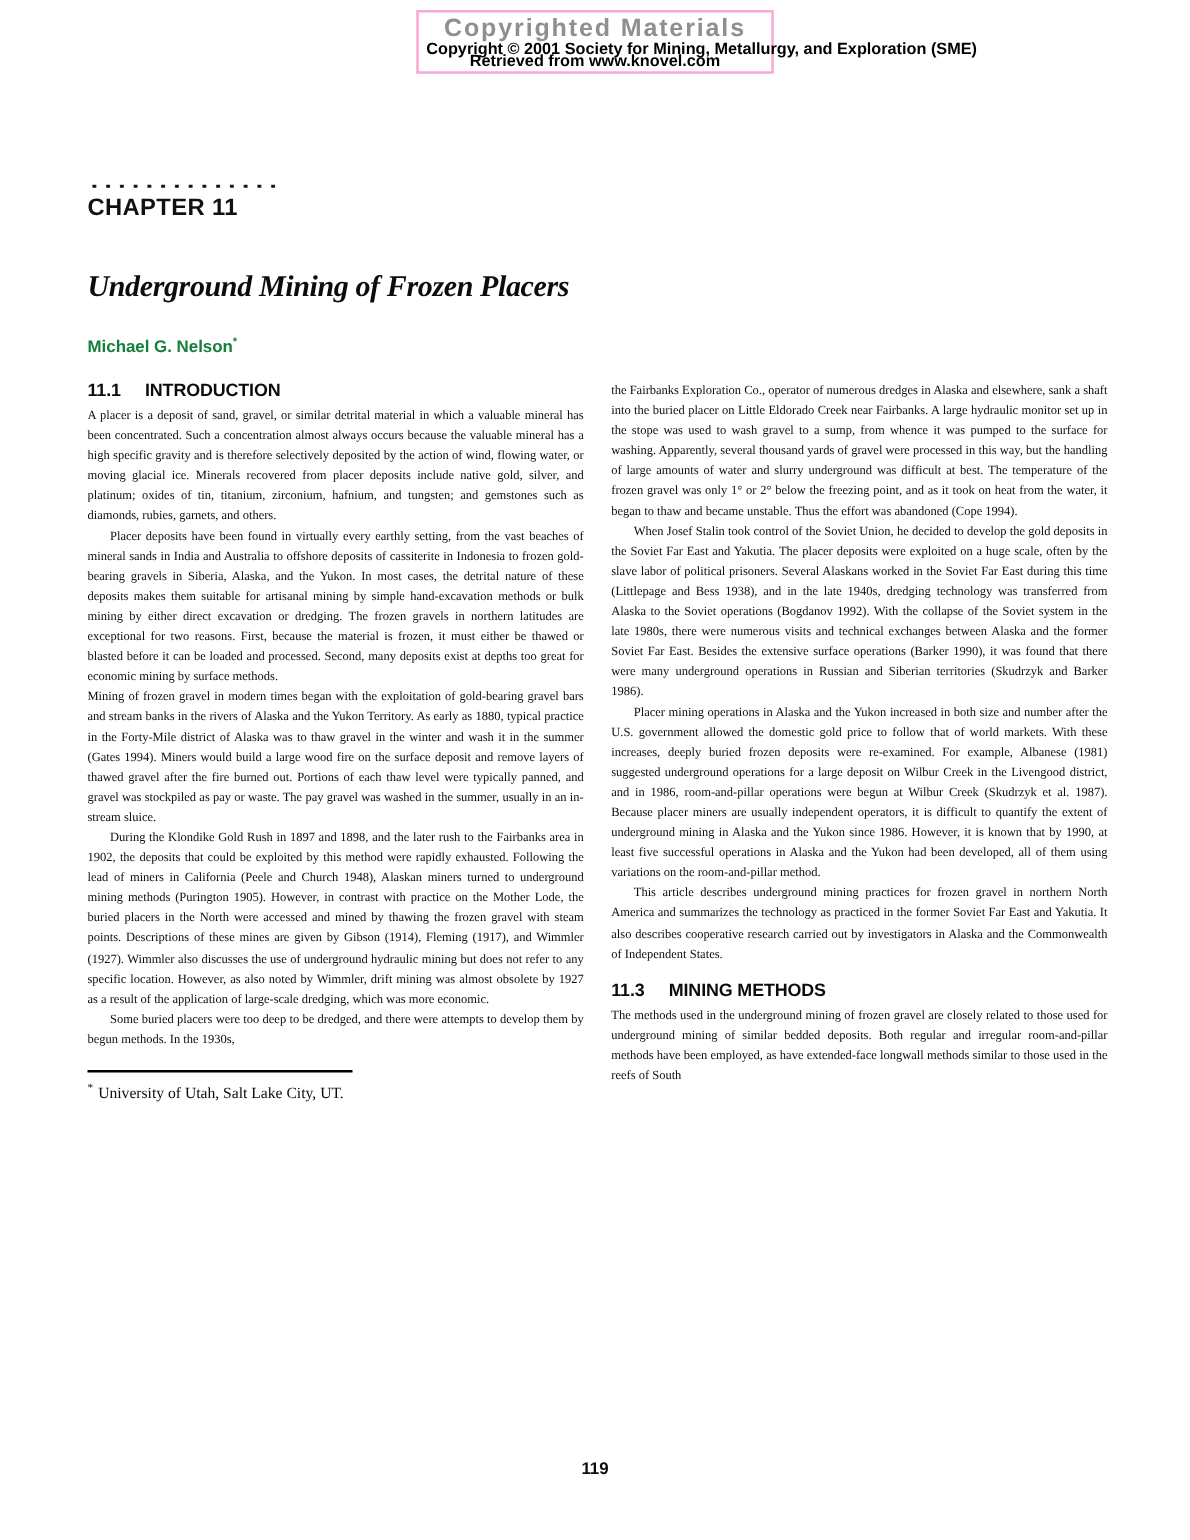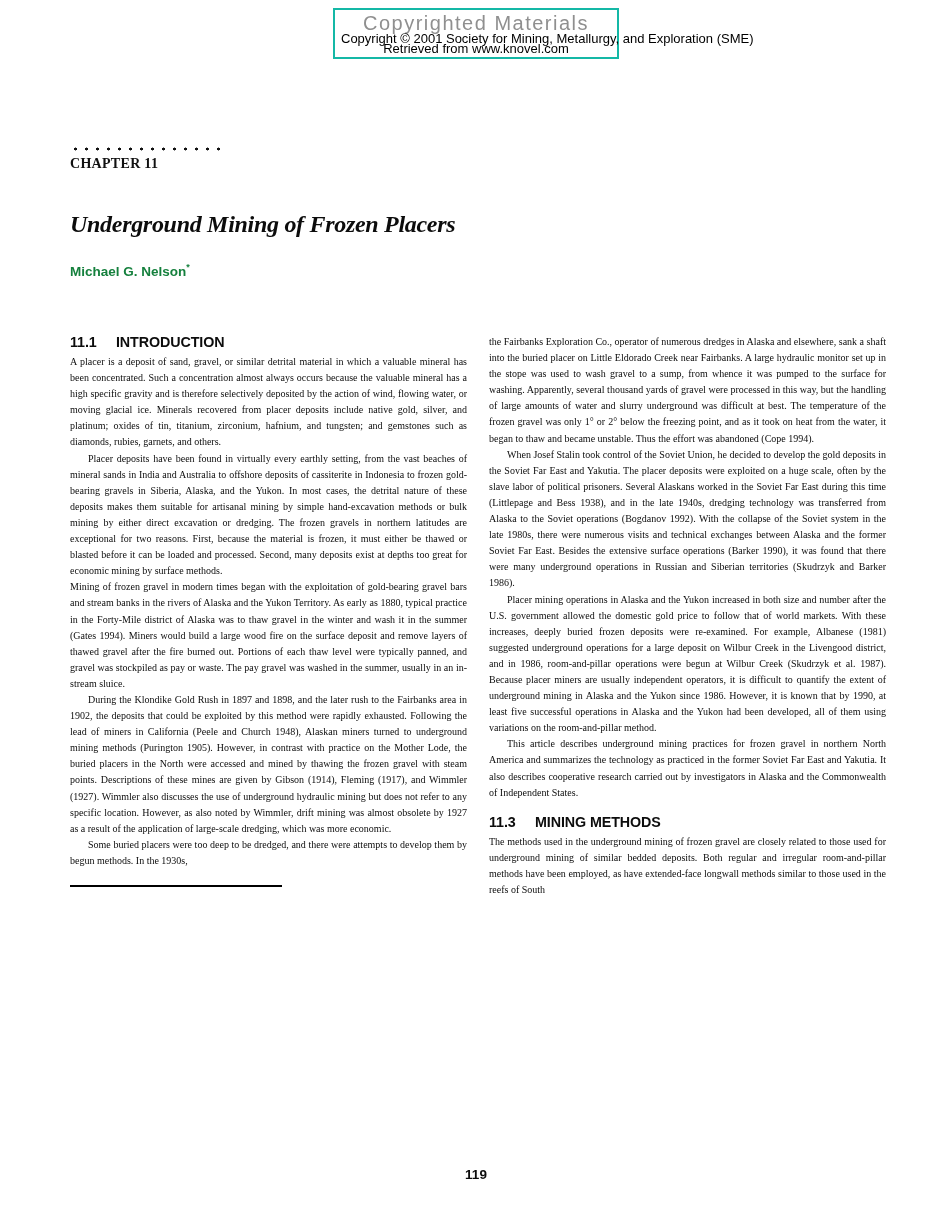--- a/index.html
+++ b/index.html
@@ -13,24 +13,25 @@
     background: #ffffff;
     overflow: hidden;
     font-family: "Liberation Serif", "DejaVu Serif", serif;
     color: #0c0c0c;
   }
 
   
   .copyright-box {
     margin: 8px auto 0 auto;
     width: 286px;
-    border: 2px solid #14b8a6;
+    border: 2px solid #f9a8d4;
     text-align: center;
     padding: 2px 6px 4px 6px;
     background: #fff;
+    font-weight: bold;
   }
   .cb-title {
     font-family: "Liberation Sans", "DejaVu Sans", sans-serif;
     font-size: 20px;
     line-height: 22px;
     color: #8f8f8f;
     letter-spacing: 1.5px;
     white-space: nowrap;
   }
   .cb-line {
@@ -46,23 +47,23 @@
   .dotted-rule {
     width: 152px;
     height: 4px;
     background-image: radial-gradient(circle, #111 1.4px, transparent 1.6px);
     background-size: 11px 4px;
     background-repeat: repeat-x;
     background-position: 0 center;
     margin-bottom: 5px;
   }
   .chapter-label {
-    font-family: Liberation Serif, serif;
-    font-weight: bold;
-    font-size: 14px;
+    font-family: Liberation Sans, sans-serif;
+    font-weight: bold;
+    font-size: 19px;
     letter-spacing: 0.3px;
     color: #111;
   }
 
   
   .doc-title {
     margin: 39px 0 0 70px;
     font-family: "Liberation Serif", "DejaVu Serif", serif;
     font-style: italic;
     font-weight: bold;
@@ -75,21 +76,21 @@
     font-family: "Liberation Sans", "DejaVu Sans", sans-serif;
     font-weight: bold;
     font-size: 13.5px;
     color: #15803d;
   }
   .doc-author sup { font-size: 9px; vertical-align: super; }
 
   
   .columns {
     position: absolute;
-    top: 334px;
+    top: 305px;
     left: 70px;
     width: 816px;
     display: flex;
     gap: 22px;
   }
   .col { width: 397px; }
 
   .col h2 {
     font-family: "Liberation Sans", "DejaVu Sans", sans-serif;
     font-weight: bold;
@@ -167,20 +168,23 @@
       </h2>
       <p class="noindent">A placer is a deposit of sand, gravel, or similar detrital material in which a valuable mineral has been concentrated. Such a concentration almost always occurs because the valuable mineral has a high specific gravity and is therefore selectively deposited by the action of wind, flowing water, or moving glacial ice. Minerals recovered from placer deposits include native gold, silver, and platinum; oxides of tin, titanium, zirconium, hafnium, and tungsten; and gemstones such as diamonds, rubies, garnets, and others.</p>
       <p>Placer deposits have been found in virtually every earthly setting, from the vast beaches of mineral sands in India and Australia to offshore deposits of cassiterite in Indonesia to frozen gold-bearing gravels in Siberia, Alaska, and the Yukon. In most cases, the detrital nature of these deposits makes them suitable for artisanal mining by simple hand-excavation methods or bulk mining by either direct excavation or dredging. The frozen gravels in northern latitudes are exceptional for two reasons. First, because the material is frozen, it must either be thawed or blasted before it can be loaded and processed. Second, many deposits exist at depths too great for economic mining by surface methods.</p>
 
       <p class="noindent">Mining of frozen gravel in modern times began with the exploitation of gold-bearing gravel bars and stream banks in the rivers of Alaska and the Yukon Territory. As early as 1880, typical practice in the Forty-Mile district of Alaska was to thaw gravel in the winter and wash it in the summer (Gates 1994). Miners would build a large wood fire on the surface deposit and remove layers of thawed gravel after the fire burned out. Portions of each thaw level were typically panned, and gravel was stockpiled as pay or waste. The pay gravel was washed in the summer, usually in an in-stream sluice.</p>
       <p>During the Klondike Gold Rush in 1897 and 1898, and the later rush to the Fairbanks area in 1902, the deposits that could be exploited by this method were rapidly exhausted. Following the lead of miners in California (Peele and Church 1948), Alaskan miners turned to underground mining methods (Purington 1905). However, in contrast with practice on the Mother Lode, the buried placers in the North were accessed and mined by thawing the frozen gravel with steam points. Descriptions of these mines are given by Gibson (1914), Fleming (1917), and Wimmler (1927). Wimmler also discusses the use of underground hydraulic mining but does not refer to any specific location. However, as also noted by Wimmler, drift mining was almost obsolete by 1927 as a result of the application of large-scale dredging, which was more economic.</p>
       <p>Some buried placers were too deep to be dredged, and there were attempts to develop them by begun methods. In the 1930s,</p>
 
       <div class="footnote">
         <div class="footnote-rule"></div>
+        <div class="footnote-text">
+          <sup>*</sup><span>University of Utah, Salt Lake City, UT.</span>
+        </div>
       </div>
     </div>
 
     <div class="col">
       <p class="noindent">the Fairbanks Exploration Co., operator of numerous dredges in Alaska and elsewhere, sank a shaft into the buried placer on Little Eldorado Creek near Fairbanks. A large hydraulic monitor set up in the stope was used to wash gravel to a sump, from whence it was pumped to the surface for washing. Apparently, several thousand yards of gravel were processed in this way, but the handling of large amounts of water and slurry underground was difficult at best. The temperature of the frozen gravel was only 1° or 2° below the freezing point, and as it took on heat from the water, it began to thaw and became unstable. Thus the effort was abandoned (Cope 1994).</p>
       <p>When Josef Stalin took control of the Soviet Union, he decided to develop the gold deposits in the Soviet Far East and Yakutia. The placer deposits were exploited on a huge scale, often by the slave labor of political prisoners. Several Alaskans worked in the Soviet Far East during this time (Littlepage and Bess 1938), and in the late 1940s, dredging technology was transferred from Alaska to the Soviet operations (Bogdanov 1992). With the collapse of the Soviet system in the late 1980s, there were numerous visits and technical exchanges between Alaska and the former Soviet Far East. Besides the extensive surface operations (Barker 1990), it was found that there were many underground operations in Russian and Siberian territories (Skudrzyk and Barker 1986).</p>
       <p>Placer mining operations in Alaska and the Yukon increased in both size and number after the U.S. government allowed the domestic gold price to follow that of world markets. With these increases, deeply buried frozen deposits were re-examined. For example, Albanese (1981) suggested underground operations for a large deposit on Wilbur Creek in the Livengood district, and in 1986, room-and-pillar operations were begun at Wilbur Creek (Skudrzyk et al. 1987). Because placer miners are usually independent operators, it is difficult to quantify the extent of underground mining in Alaska and the Yukon since 1986. However, it is known that by 1990, at least five successful operations in Alaska and the Yukon had been developed, all of them using variations on the room-and-pillar method.</p>
       <p>This article describes underground mining practices for frozen gravel in northern North America and summarizes the technology as practiced in the former Soviet Far East and Yakutia. It also describes cooperative research carried out by investigators in Alaska and the Commonwealth of Independent States.</p>
 
       <h2>

